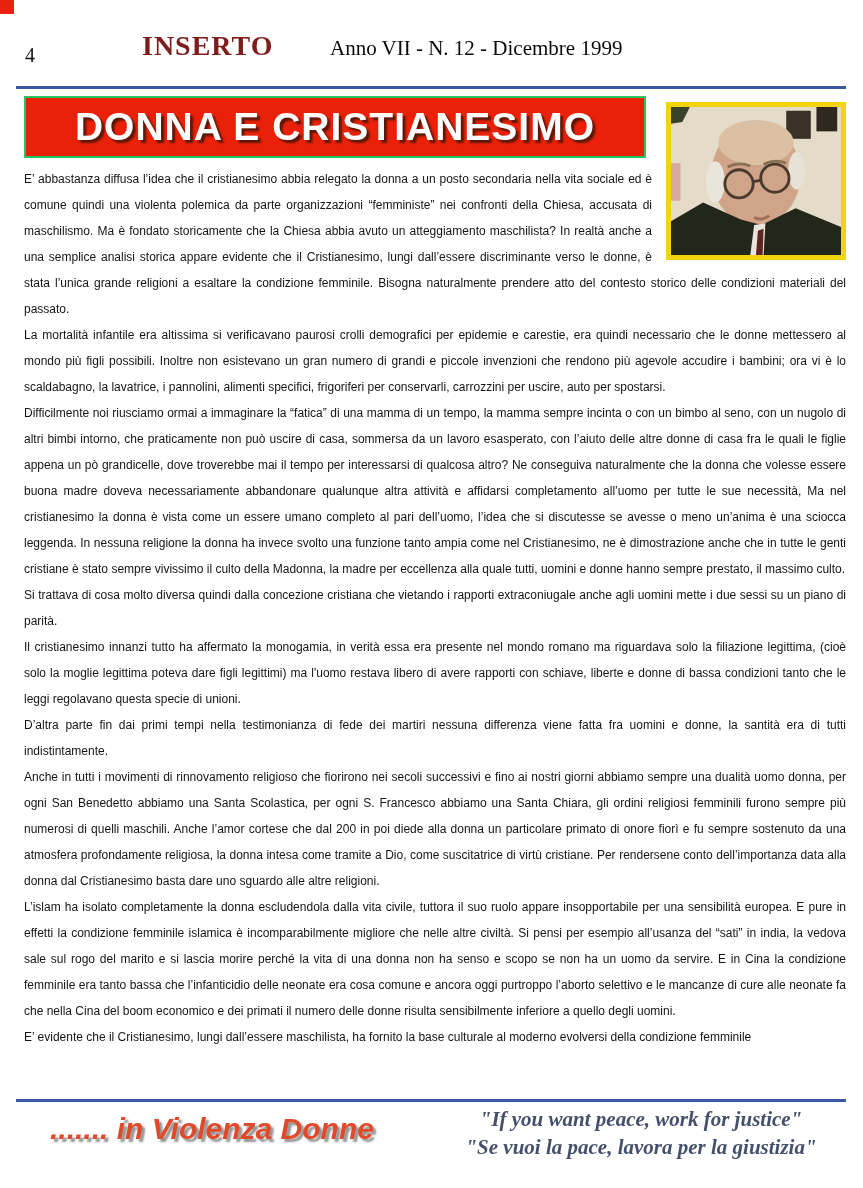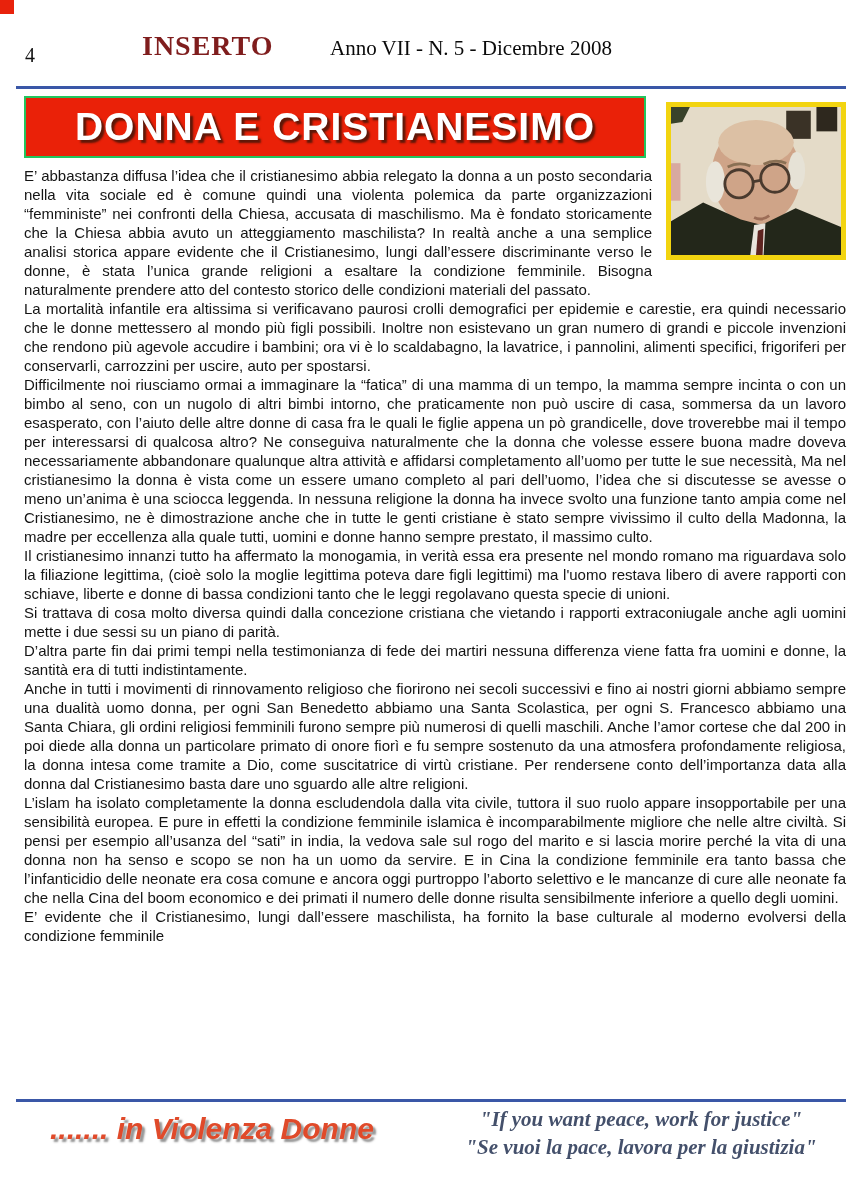--- a/index.html
+++ b/index.html
@@ -69,21 +69,21 @@
     margin-bottom:8px;
   }
   .title-bar h1 {
     font-family:"Liberation Sans", sans-serif;
     font-weight:bold; font-size:39px; letter-spacing:1px;
     color:#ffffff;
     text-shadow:3px 3px 2px rgba(45,20,8,0.75);
     white-space:nowrap;
   }
   .body-text p {
-    font-size:15px; line-height:19px;
+    font-size:12px; line-height:26px;
     text-align:justify; color:#141414;
   }
   
   .footer-left {
     position:absolute; left:50px; top:1112px;
     font-family:"Liberation Sans", sans-serif;
     font-weight:bold; font-style:italic;
     font-size:30px; color:#e04a2a;
     text-shadow:3px 3px 2px rgba(130,130,130,0.85);
     white-space:nowrap;
@@ -98,21 +98,21 @@
 </style>
 </head>
 <body>
 
 <div class="page">
 
   <div class="corner-square"></div>
 
   <div class="page-num">4</div>
   <div class="inserto">INSERTO</div>
-  <div class="issue">Anno VII - N. 5 - Dicembre 2008</div>
+  <div class="issue">Anno VII - N. 12 - Dicembre 1999</div>
   <div class="rule rule-top"></div>
 
   <div class="content">
 
     <div class="photo-frame">
       <svg viewBox="0 0 180 158" preserveAspectRatio="none">
         <rect x="0" y="0" width="180" height="158" fill="#e4dbc8"></rect>
         <polygon points="0,0 20,0 12,16 0,18" fill="#39422a"></polygon>
         <rect x="122" y="4" width="26" height="30" fill="#3a3226"></rect>
         <rect x="154" y="0" width="22" height="26" fill="#2e281e"></rect>
@@ -134,22 +134,22 @@
     </div>
 
     <div class="title-bar">
       <h1>DONNA E CRISTIANESIMO</h1>
     </div>
 
     <div class="body-text">
       <p>E’ abbastanza diffusa l’idea che il cristianesimo abbia relegato la donna a un posto secondaria nella vita sociale ed è comune quindi una violenta polemica da parte organizzazioni “femministe” nei confronti della Chiesa, accusata di maschilismo. Ma è fondato storicamente che la Chiesa abbia avuto un atteggiamento maschilista? In realtà anche a una semplice analisi storica appare evidente che il Cristianesimo, lungi dall’essere discriminante verso le donne, è stata l’unica grande religioni a esaltare la condizione femminile. Bisogna naturalmente prendere atto del contesto storico delle condizioni materiali del passato.</p>
       <p>La mortalità infantile era altissima si verificavano paurosi crolli demografici per epidemie e carestie, era quindi necessario che le donne mettessero al mondo più figli possibili. Inoltre non esistevano un gran numero di grandi e piccole invenzioni che rendono più agevole accudire i bambini; ora vi è lo scaldabagno, la lavatrice, i pannolini, alimenti specifici, frigoriferi per conservarli, carrozzini per uscire, auto per spostarsi.</p>
       <p>Difficilmente noi riusciamo ormai a immaginare la “fatica” di una mamma di un tempo, la mamma sempre incinta o con un bimbo al seno, con un nugolo di altri bimbi intorno, che praticamente non può uscire di casa, sommersa da un lavoro esasperato, con l’aiuto delle altre donne di casa fra le quali le figlie appena un pò grandicelle, dove troverebbe mai il tempo per interessarsi di qualcosa altro? Ne conseguiva naturalmente che la donna che volesse essere buona madre doveva necessariamente abbandonare qualunque altra attività e affidarsi completamento all’uomo per tutte le sue necessità, Ma nel cristianesimo la donna è vista come un essere umano completo al pari dell’uomo, l’idea che si discutesse se avesse o meno un’anima è una sciocca leggenda. In nessuna religione la donna ha invece svolto una funzione tanto ampia come nel Cristianesimo, ne è dimostrazione anche che in tutte le genti cristiane è stato sempre vivissimo il culto della Madonna, la madre per eccellenza alla quale tutti, uomini e donne hanno sempre prestato, il massimo culto.</p>
+      <p>Si trattava di cosa molto diversa quindi dalla concezione cristiana che vietando i rapporti extraconiugale anche agli uomini mette i due sessi su un piano di parità.</p>
       <p>Il cristianesimo innanzi tutto ha affermato la monogamia, in verità essa era presente nel mondo romano ma riguardava solo la filiazione legittima, (cioè solo la moglie legittima poteva dare figli legittimi) ma l'uomo restava libero di avere rapporti con schiave, liberte e donne di bassa condizioni tanto che le leggi regolavano questa specie di unioni.</p>
-      <p>Si trattava di cosa molto diversa quindi dalla concezione cristiana che vietando i rapporti extraconiugale anche agli uomini mette i due sessi su un piano di parità.</p>
       <p>D’altra parte fin dai primi tempi nella testimonianza di fede dei martiri nessuna differenza viene fatta fra uomini e donne, la santità era di tutti indistintamente.</p>
       <p>Anche in tutti i movimenti di rinnovamento religioso che fiorirono nei secoli successivi e fino ai nostri giorni abbiamo sempre una dualità uomo donna, per ogni San Benedetto abbiamo una Santa Scolastica, per ogni S. Francesco abbiamo una Santa Chiara, gli ordini religiosi femminili furono sempre più numerosi di quelli maschili. Anche l’amor cortese che dal 200 in poi diede alla donna un particolare primato di onore fiorì e fu sempre sostenuto da una atmosfera profondamente religiosa, la donna intesa come tramite a Dio, come suscitatrice di virtù cristiane. Per rendersene conto dell’importanza data alla donna dal Cristianesimo basta dare uno sguardo alle altre religioni.</p>
       <p>L’islam ha isolato completamente la donna escludendola dalla vita civile, tuttora il suo ruolo appare insopportabile per una sensibilità europea. E pure in effetti la condizione femminile islamica è incomparabilmente migliore che nelle altre civiltà. Si pensi per esempio all’usanza del “sati” in india, la vedova sale sul rogo del marito e si lascia morire perché la vita di una donna non ha senso e scopo se non ha un uomo da servire. E in Cina la condizione femminile era tanto bassa che l’infanticidio delle neonate era cosa comune e ancora oggi purtroppo l’aborto selettivo e le mancanze di cure alle neonate fa che nella Cina del boom economico e dei primati il numero delle donne risulta sensibilmente inferiore a quello degli uomini.</p>
       <p>E’ evidente che il Cristianesimo, lungi dall’essere maschilista, ha fornito la base culturale al moderno evolversi della condizione femminile</p>
     </div>
 
   </div>
 
   <div class="rule rule-bottom"></div>
   <div class="footer-left">....... in Violenza Donne</div>

